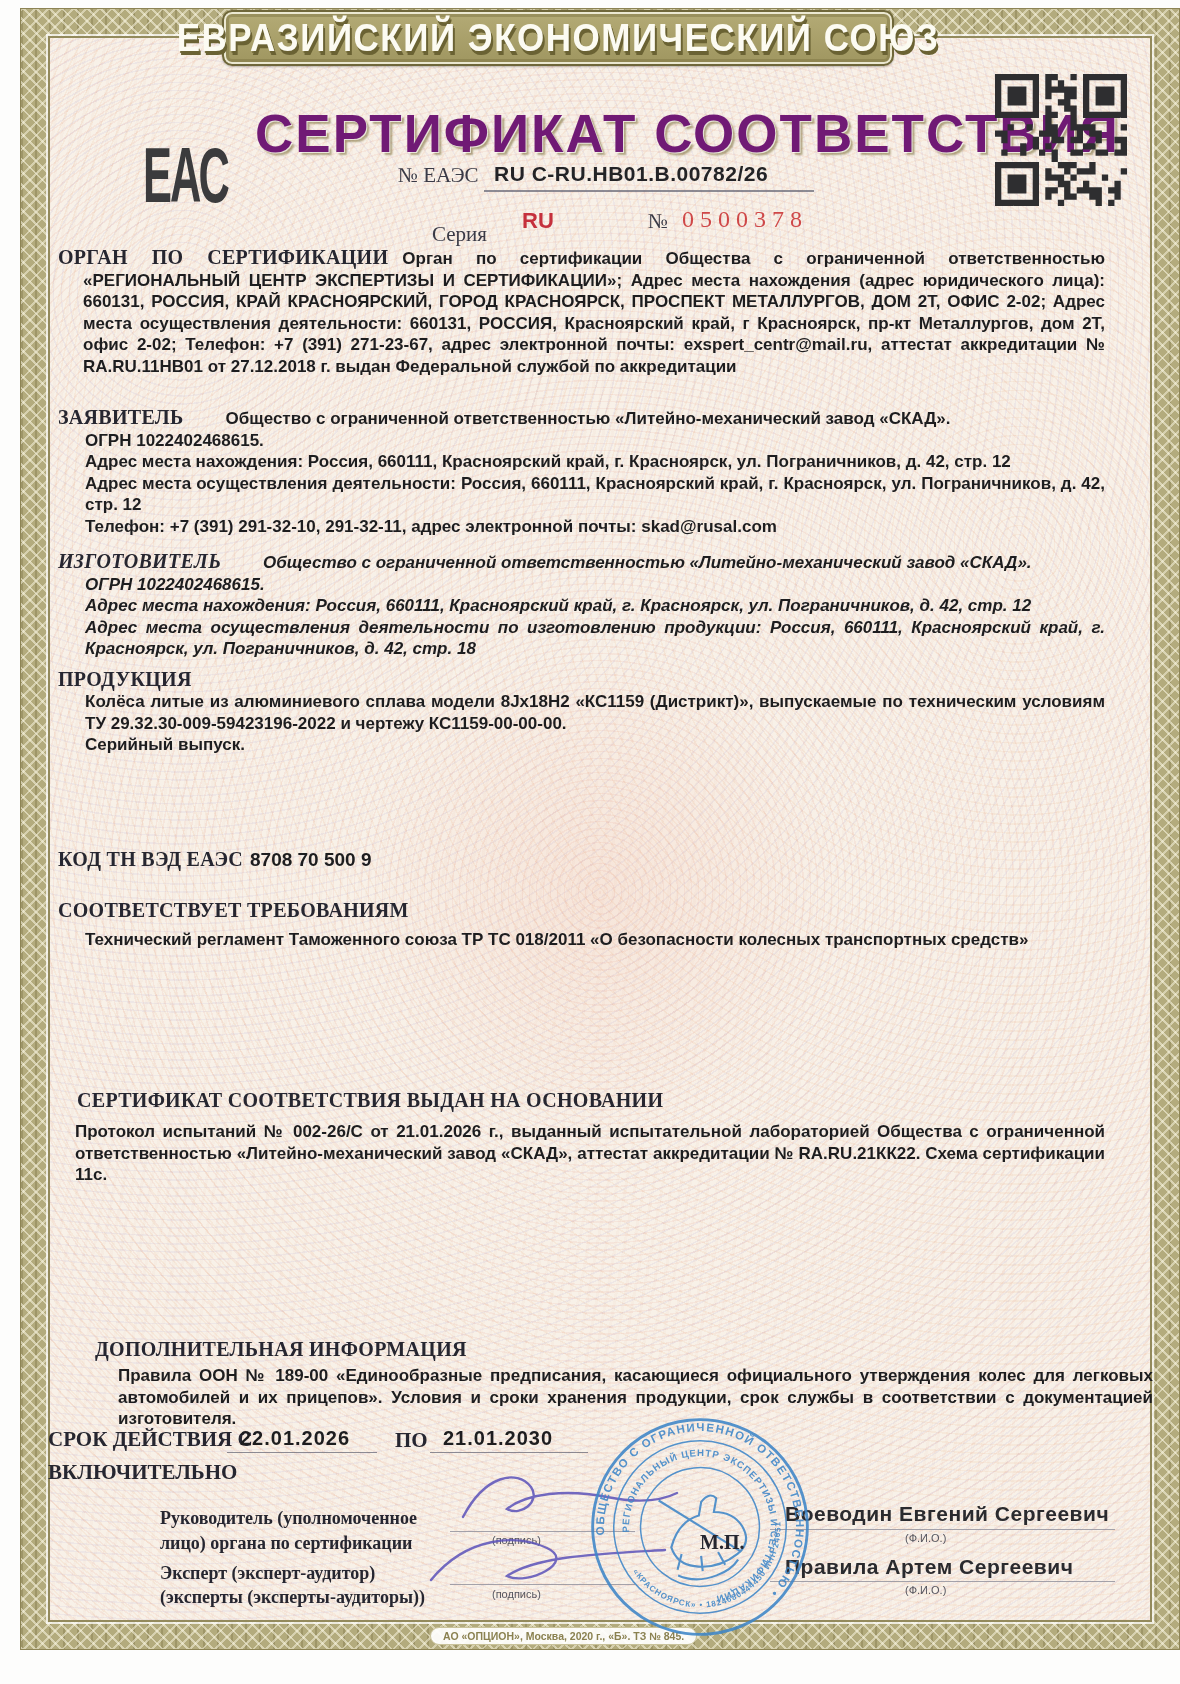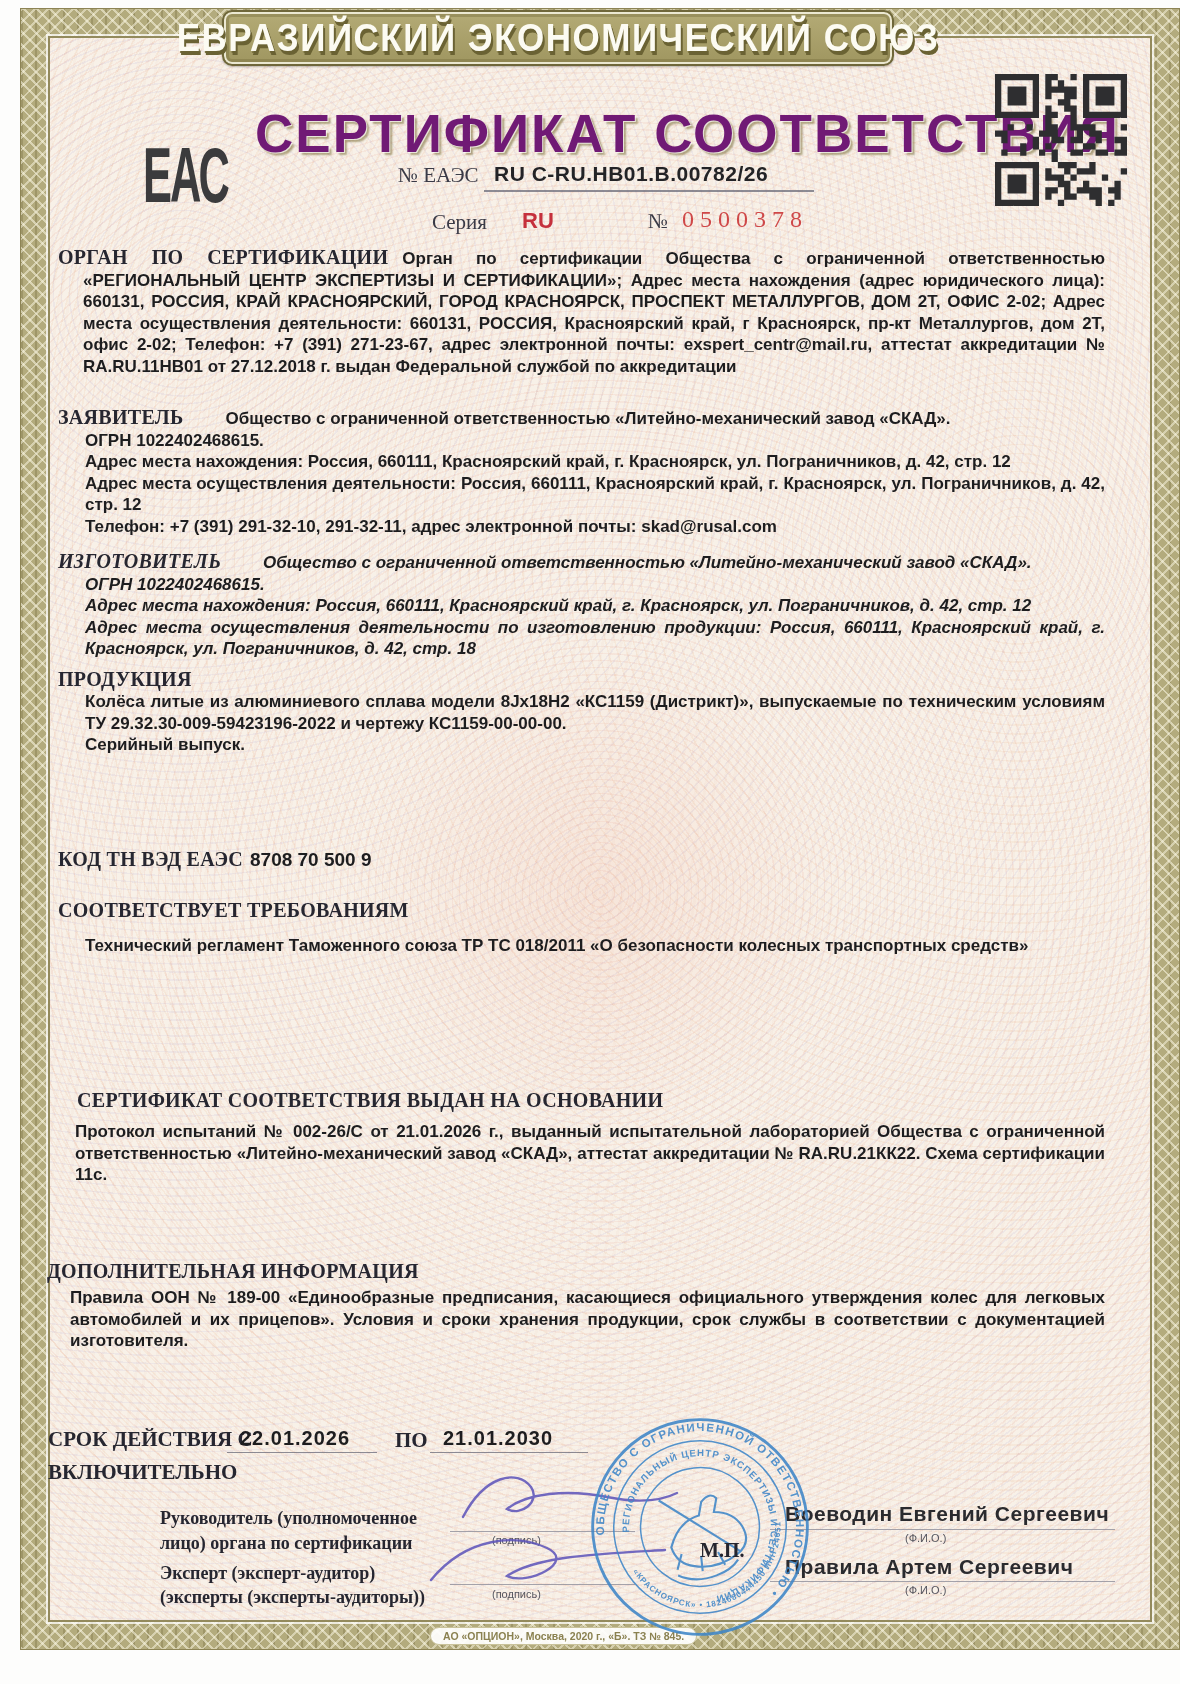--- a/index.html
+++ b/index.html
@@ -84,21 +84,21 @@
   </div>
   <div class="eac">
     <span>ЕАС</span>
   </div>
   <div class="doc-title">СЕРТИФИКАТ СООТВЕТСТВИЯ</div>
 
   <span class="abs num-label" style="left:398px;top:163px;">№ ЕАЭС</span>
   <span class="abs num-value" style="left:494px;top:162px;">RU C-RU.HB01.B.00782/26</span>
   <div class="abs uline" style="left:484px;top:190px;width:330px;"></div>
 
-  <span class="abs num-label" style="left:432px;top:210px;">Серия</span>
+  <span class="abs num-label" style="left:432px;top:222px;">Серия</span>
   <span class="abs red" style="left:522px;top:208px;">RU</span>
   <span class="abs num-label" style="left:648px;top:209px;">№</span>
   <span class="abs serial" style="left:682px;top:206px;">0500378</span>
 
   <svg class="qr" id="qr" viewBox="0 0 126 126">
       <path d="M0,0h6v6h-6zM6,0h6v6h-6zM12,0h6v6h-6zM18,0h6v6h-6zM24,0h6v6h-6zM30,0h6v6h-6zM36,0h6v6h-6zM48,0h6v6h-6zM54,0h6v6h-6zM72,0h6v6h-6zM84,0h6v6h-6zM90,0h6v6h-6zM96,0h6v6h-6zM102,0h6v6h-6zM108,0h6v6h-6zM114,0h6v6h-6zM120,0h6v6h-6zM0,6h6v6h-6zM36,6h6v6h-6zM48,6h6v6h-6zM60,6h6v6h-6zM84,6h6v6h-6zM120,6h6v6h-6zM0,12h6v6h-6zM12,12h6v6h-6zM18,12h6v6h-6zM24,12h6v6h-6zM36,12h6v6h-6zM48,12h6v6h-6zM54,12h6v6h-6zM60,12h6v6h-6zM66,12h6v6h-6zM72,12h6v6h-6zM84,12h6v6h-6zM96,12h6v6h-6zM102,12h6v6h-6zM108,12h6v6h-6zM120,12h6v6h-6zM0,18h6v6h-6zM12,18h6v6h-6zM18,18h6v6h-6zM24,18h6v6h-6zM36,18h6v6h-6zM48,18h6v6h-6zM66,18h6v6h-6zM72,18h6v6h-6zM84,18h6v6h-6zM96,18h6v6h-6zM102,18h6v6h-6zM108,18h6v6h-6zM120,18h6v6h-6zM0,24h6v6h-6zM12,24h6v6h-6zM18,24h6v6h-6zM24,24h6v6h-6zM36,24h6v6h-6zM60,24h6v6h-6zM66,24h6v6h-6zM84,24h6v6h-6zM96,24h6v6h-6zM102,24h6v6h-6zM108,24h6v6h-6zM120,24h6v6h-6zM0,30h6v6h-6zM36,30h6v6h-6zM48,30h6v6h-6zM66,30h6v6h-6zM72,30h6v6h-6zM84,30h6v6h-6zM120,30h6v6h-6zM0,36h6v6h-6zM6,36h6v6h-6zM12,36h6v6h-6zM18,36h6v6h-6zM24,36h6v6h-6zM30,36h6v6h-6zM36,36h6v6h-6zM48,36h6v6h-6zM54,36h6v6h-6zM72,36h6v6h-6zM84,36h6v6h-6zM90,36h6v6h-6zM96,36h6v6h-6zM102,36h6v6h-6zM108,36h6v6h-6zM114,36h6v6h-6zM120,36h6v6h-6zM48,42h6v6h-6zM72,42h6v6h-6zM12,48h6v6h-6zM30,48h6v6h-6zM48,48h6v6h-6zM54,48h6v6h-6zM72,48h6v6h-6zM78,48h6v6h-6zM84,48h6v6h-6zM90,48h6v6h-6zM120,48h6v6h-6zM0,54h6v6h-6zM6,54h6v6h-6zM42,54h6v6h-6zM48,54h6v6h-6zM54,54h6v6h-6zM78,54h6v6h-6zM90,54h6v6h-6zM96,54h6v6h-6zM6,60h6v6h-6zM36,60h6v6h-6zM54,60h6v6h-6zM60,60h6v6h-6zM72,60h6v6h-6zM78,60h6v6h-6zM96,60h6v6h-6zM114,60h6v6h-6zM120,60h6v6h-6zM24,66h6v6h-6zM36,66h6v6h-6zM48,66h6v6h-6zM84,66h6v6h-6zM90,66h6v6h-6zM120,66h6v6h-6zM6,72h6v6h-6zM24,72h6v6h-6zM42,72h6v6h-6zM54,72h6v6h-6zM72,72h6v6h-6zM78,72h6v6h-6zM96,72h6v6h-6zM102,72h6v6h-6zM114,72h6v6h-6zM120,72h6v6h-6zM54,78h6v6h-6zM0,84h6v6h-6zM6,84h6v6h-6zM12,84h6v6h-6zM18,84h6v6h-6zM24,84h6v6h-6zM30,84h6v6h-6zM36,84h6v6h-6zM60,84h6v6h-6zM66,84h6v6h-6zM72,84h6v6h-6zM90,84h6v6h-6zM0,90h6v6h-6zM36,90h6v6h-6zM48,90h6v6h-6zM66,90h6v6h-6zM78,90h6v6h-6zM84,90h6v6h-6zM90,90h6v6h-6zM120,90h6v6h-6zM0,96h6v6h-6zM12,96h6v6h-6zM18,96h6v6h-6zM24,96h6v6h-6zM36,96h6v6h-6zM48,96h6v6h-6zM54,96h6v6h-6zM60,96h6v6h-6zM72,96h6v6h-6zM102,96h6v6h-6zM0,102h6v6h-6zM12,102h6v6h-6zM18,102h6v6h-6zM24,102h6v6h-6zM36,102h6v6h-6zM60,102h6v6h-6zM66,102h6v6h-6zM84,102h6v6h-6zM114,102h6v6h-6zM0,108h6v6h-6zM12,108h6v6h-6zM18,108h6v6h-6zM24,108h6v6h-6zM36,108h6v6h-6zM48,108h6v6h-6zM54,108h6v6h-6zM66,108h6v6h-6zM78,108h6v6h-6zM84,108h6v6h-6zM90,108h6v6h-6zM96,108h6v6h-6zM108,108h6v6h-6zM114,108h6v6h-6zM0,114h6v6h-6zM36,114h6v6h-6zM48,114h6v6h-6zM66,114h6v6h-6zM72,114h6v6h-6zM90,114h6v6h-6zM96,114h6v6h-6zM114,114h6v6h-6zM0,120h6v6h-6zM6,120h6v6h-6zM12,120h6v6h-6zM18,120h6v6h-6zM24,120h6v6h-6zM30,120h6v6h-6zM36,120h6v6h-6zM60,120h6v6h-6zM96,120h6v6h-6zM108,120h6v6h-6z" fill="#2e2e30"></path>
     </svg>
 
   <div class="sec organ" style="left:58px;top:245px;width:1047px;">
     <p><span class="sh hang">ОРГАН ПО СЕРТИФИКАЦИИ</span><span class="bt">Орган по сертификации Общества с ограниченной ответственностью «РЕГИОНАЛЬНЫЙ ЦЕНТР ЭКСПЕРТИЗЫ И СЕРТИФИКАЦИИ»; Адрес места нахождения (адрес юридического лица): 660131, РОССИЯ, КРАЙ КРАСНОЯРСКИЙ, ГОРОД КРАСНОЯРСК, ПРОСПЕКТ МЕТАЛЛУРГОВ, ДОМ 2Т, ОФИС 2-02; Адрес места осуществления деятельности: 660131, РОССИЯ, Красноярский край, г Красноярск, пр-кт Металлургов, дом 2Т, офис 2-02; Телефон: +7 (391) 271-23-67, адрес электронной почты: exspert_centr@mail.ru, аттестат аккредитации № RA.RU.11НВ01 от 27.12.2018 г. выдан Федеральной службой по аккредитации</span></p>
@@ -124,30 +124,30 @@
     <div class="bt ml j">Колёса литые из алюминиевого сплава модели 8Jx18H2 «КС1159 (Дистрикт)», выпускаемые по техническим условиям ТУ 29.32.30-009-59423196-2022 и чертежу КС1159-00-00-00.</div>
     <div class="bt ml">Серийный выпуск.</div>
   </div>
 
   <div class="sec" style="left:58px;top:847px;width:1047px;">
     <span class="sh">КОД ТН ВЭД ЕАЭС</span>
     <span class="bt abs" style="left:192px;top:2px;font-size:19px;">8708 70 500 9</span>
   </div>
 
   <div class="sec" style="left:58px;top:898px;width:1047px;">
-    <div class="sh" style="margin-bottom:13px;">СООТВЕТСТВУЕТ ТРЕБОВАНИЯМ</div>
+    <div class="sh" style="margin-bottom:7px;">СООТВЕТСТВУЕТ ТРЕБОВАНИЯМ</div>
     <div class="bt ml j">Технический регламент Таможенного союза ТР ТС 018/2011 «О безопасности колесных транспортных средств»</div>
   </div>
 
   <div class="sec" style="left:45px;top:1088px;width:1060px;">
     <div class="sh" style="margin-bottom:9px;margin-left:32px;">СЕРТИФИКАТ СООТВЕТСТВИЯ ВЫДАН НА ОСНОВАНИИ</div>
     <div class="bt j" style="margin-left:30px;">Протокол испытаний № 002-26/С от 21.01.2026 г., выданный испытательной лабораторией Общества с ограниченной ответственностью «Литейно-механический завод «СКАД», аттестат аккредитации № RA.RU.21КК22. Схема сертификации 11с.</div>
   </div>
 
-  <div class="sec" style="left:47px;top:1259px;width:1058px;">
+  <div class="sec" style="left:47px;top:1337px;width:1058px;padding-left:48px;">
     <div class="sh" style="margin-bottom:4px;">ДОПОЛНИТЕЛЬНАЯ ИНФОРМАЦИЯ</div>
     <div class="bt j" style="margin-left:23px;">Правила ООН № 189-00 «Единообразные предписания, касающиеся официального утверждения колес для легковых автомобилей и их прицепов». Условия и сроки хранения продукции, срок службы в соответствии с документацией изготовителя.</div>
   </div>
 
   <span class="abs vlabel" style="left:48px;top:1427px;">СРОК ДЕЙСТВИЯ С</span>
   <span class="abs vdate" style="left:240px;top:1427px;">22.01.2026</span>
   <div class="abs uline" style="left:227px;top:1452px;width:150px;height:1px;"></div>
   <span class="abs vlabel" style="left:395px;top:1428px;">ПО</span>
   <span class="abs vdate" style="left:443px;top:1427px;">21.01.2030</span>
   <div class="abs uline" style="left:430px;top:1452px;width:158px;height:1px;"></div>
@@ -193,16 +193,16 @@
         <path d="M80,88 L160,150"></path>
         <path d="M92,168 q18,10 40,4 q16,-4 24,-14"></path>
       </g>
     </g>
     <g fill="#3e86c8" font-family="Liberation Sans, sans-serif" font-weight="700">
       <text font-size="12" letter-spacing="1.5"><textPath href="#arcO" startOffset="2">ОБЩЕСТВО С ОГРАНИЧЕННОЙ ОТВЕТСТВЕННОСТЬЮ •</textPath></text>
       <text font-size="10" letter-spacing="1"><textPath href="#arcI" startOffset="2">РЕГИОНАЛЬНЫЙ ЦЕНТР ЭКСПЕРТИЗЫ И СЕРТИФИКАЦИИ</textPath></text>
       <text font-size="8.5" letter-spacing="1"><textPath href="#arcB" startOffset="40">«КРАСНОЯРСК» • 1824680444450 ИНН 2465184894</textPath></text>
     </g>
   </svg>
-  <div class="abs mp" style="left:700px;top:1531px;margin-top:8px;">М.П.</div>
+  <div class="abs mp" style="left:700px;top:1531px;">М.П.</div>
 
   <div class="footer-pill">АО «ОПЦИОН», Москва, 2020 г., «Б». ТЗ № 845.</div>
 </div>
 
 </body></html>

